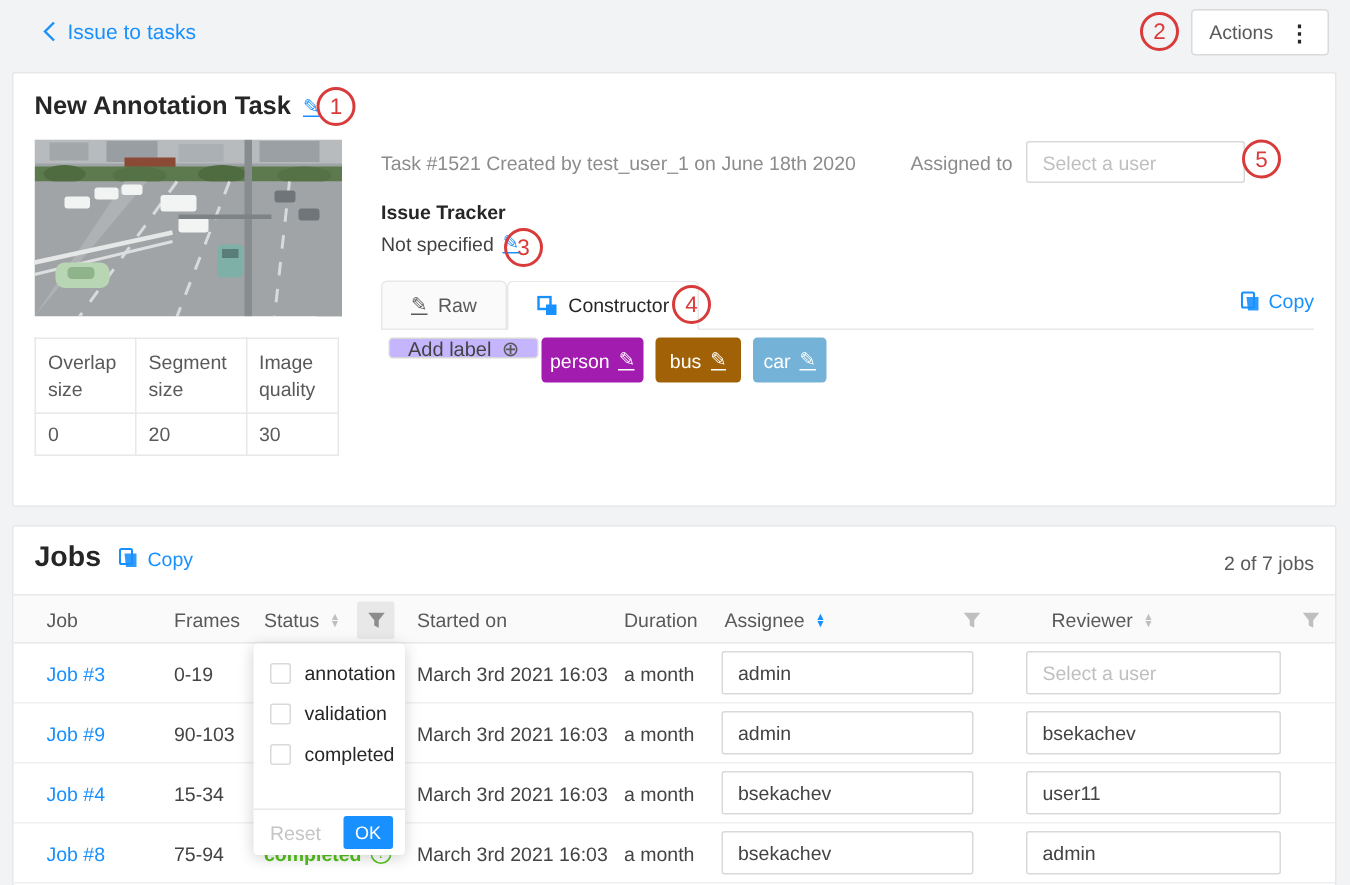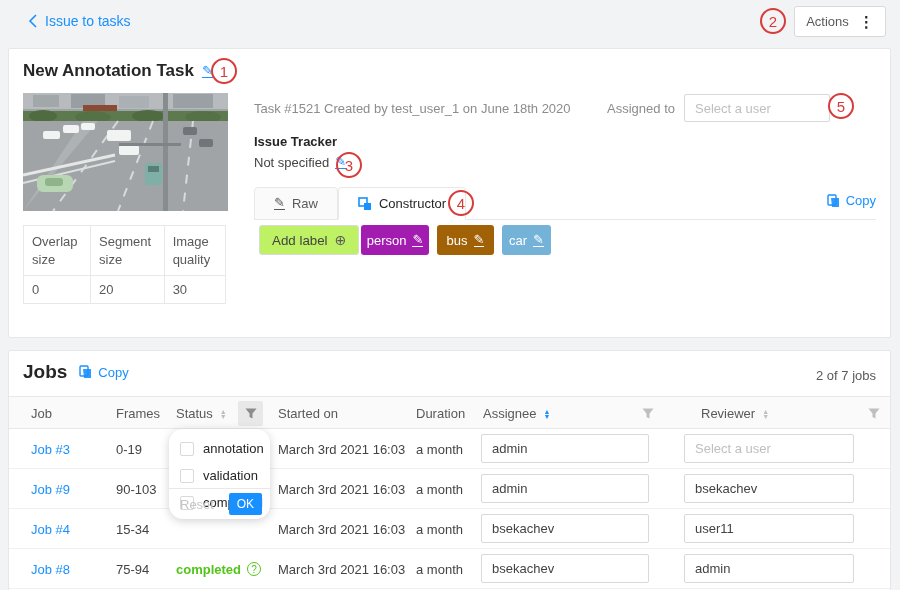--- a/index.html
+++ b/index.html
@@ -39,21 +39,21 @@
   .issue-value { position:absolute; left:245px; top:106px; display:flex; align-items:center; gap:6px; color:#434343; }
 
   .tabs { position:absolute; left:245px; top:138px; right:14px; height:33px; border-bottom:1px solid #e8e8e8; }
   .tab { position:absolute; top:0; height:33px; display:flex; align-items:center; justify-content:center; gap:7px;
     border:1px solid #e8e8e8; border-radius:4px 4px 0 0; background:#fafafa; color:#595959; cursor:pointer; font-size:13px; }
   .tab.active { background:#fff; border-bottom:1px solid #fff; color:#262626; }
   .tab-raw { left:0; width:84px; }
   .tab-constructor { left:84px; width:128px; }
   .copy-link { display:flex; align-items:center; gap:6px; color:#1890ff; cursor:pointer; }
   .tabs-copy { position:absolute; right:14px; top:144px; }
-  .add-label-btn { position:absolute; left:250px; top:176px; height:30px; padding:0 12px; background:#bef264;
+  .add-label-btn { position:absolute; left:250px; top:176px; height:14px; padding:0 12px; background:#c4b5fd;
     border:1px solid #d9d9d9; border-radius:3px; display:flex; align-items:center; gap:7px; color:#434343; cursor:pointer; }
   .chip { position:absolute; top:176px; height:30px; border-radius:3px; color:#fff; display:flex; align-items:center;
     justify-content:center; gap:6px; font-size:13px; cursor:pointer; }
   .chip-0 { left:352px; width:68px; }
   .chip-1 { left:428px; width:57px; }
   .chip-2 { left:493px; width:49px; }
 
   
   #jobs-card { left:8px; top:350px; width:883px; height:241px; }
   .jobs-title-row { position:absolute; left:14px; top:10px; display:flex; align-items:center; gap:12px; }
@@ -71,21 +71,21 @@
   .jcell { position:absolute; top:0; height:40px; display:flex; align-items:center; }
   .c-job { left:22px; } .c-frames { left:107px; } .c-status { left:167px; }
   .c-started { left:269px; } .c-duration { left:407px; }
   .cell-input-a { position:absolute; left:472px; top:5px; width:168px; }
   .cell-input-r { position:absolute; left:675px; top:5px; width:170px; }
   .status-completed { color:#52c41a; font-weight:bold; display:flex; align-items:center; gap:6px; }
   .qcircle { width:14px; height:14px; border:1px solid #52c41a; border-radius:50%; color:#52c41a;
     font-size:10px; font-weight:normal; display:flex; align-items:center; justify-content:center; }
 
   
-  .filter-dd { position:absolute; left:160px; top:78px; width:101px; height:90px; background:#fff; border-radius:14px;
+  .filter-dd { position:absolute; left:160px; top:78px; width:101px; height:141px; background:#fff; border-radius:3px;
     box-shadow:0 2px 10px rgba(0,0,0,0.18); z-index:20; }
   .filter-item { display:flex; align-items:center; gap:9px; padding:6px 0 6px 11px; color:#262626; cursor:pointer; }
   .cb { width:14px; height:14px; border:1px solid #d9d9d9; border-radius:2px; background:#fff; flex:0 0 auto; }
   .filter-footer { position:absolute; left:0; bottom:0; width:100%; height:31px; border-top:1px solid #e8e8e8;
     display:flex; align-items:center; justify-content:space-between; padding:0 8px 0 11px; }
   .reset-btn { color:#c5c5c5; cursor:default; }
   .ok-btn { background:#1890ff; color:#fff; border:none; border-radius:2px; height:22px; padding:0 8px;
     font-size:12px; font-family:inherit; cursor:pointer; }
 
   svg { display:block; }

